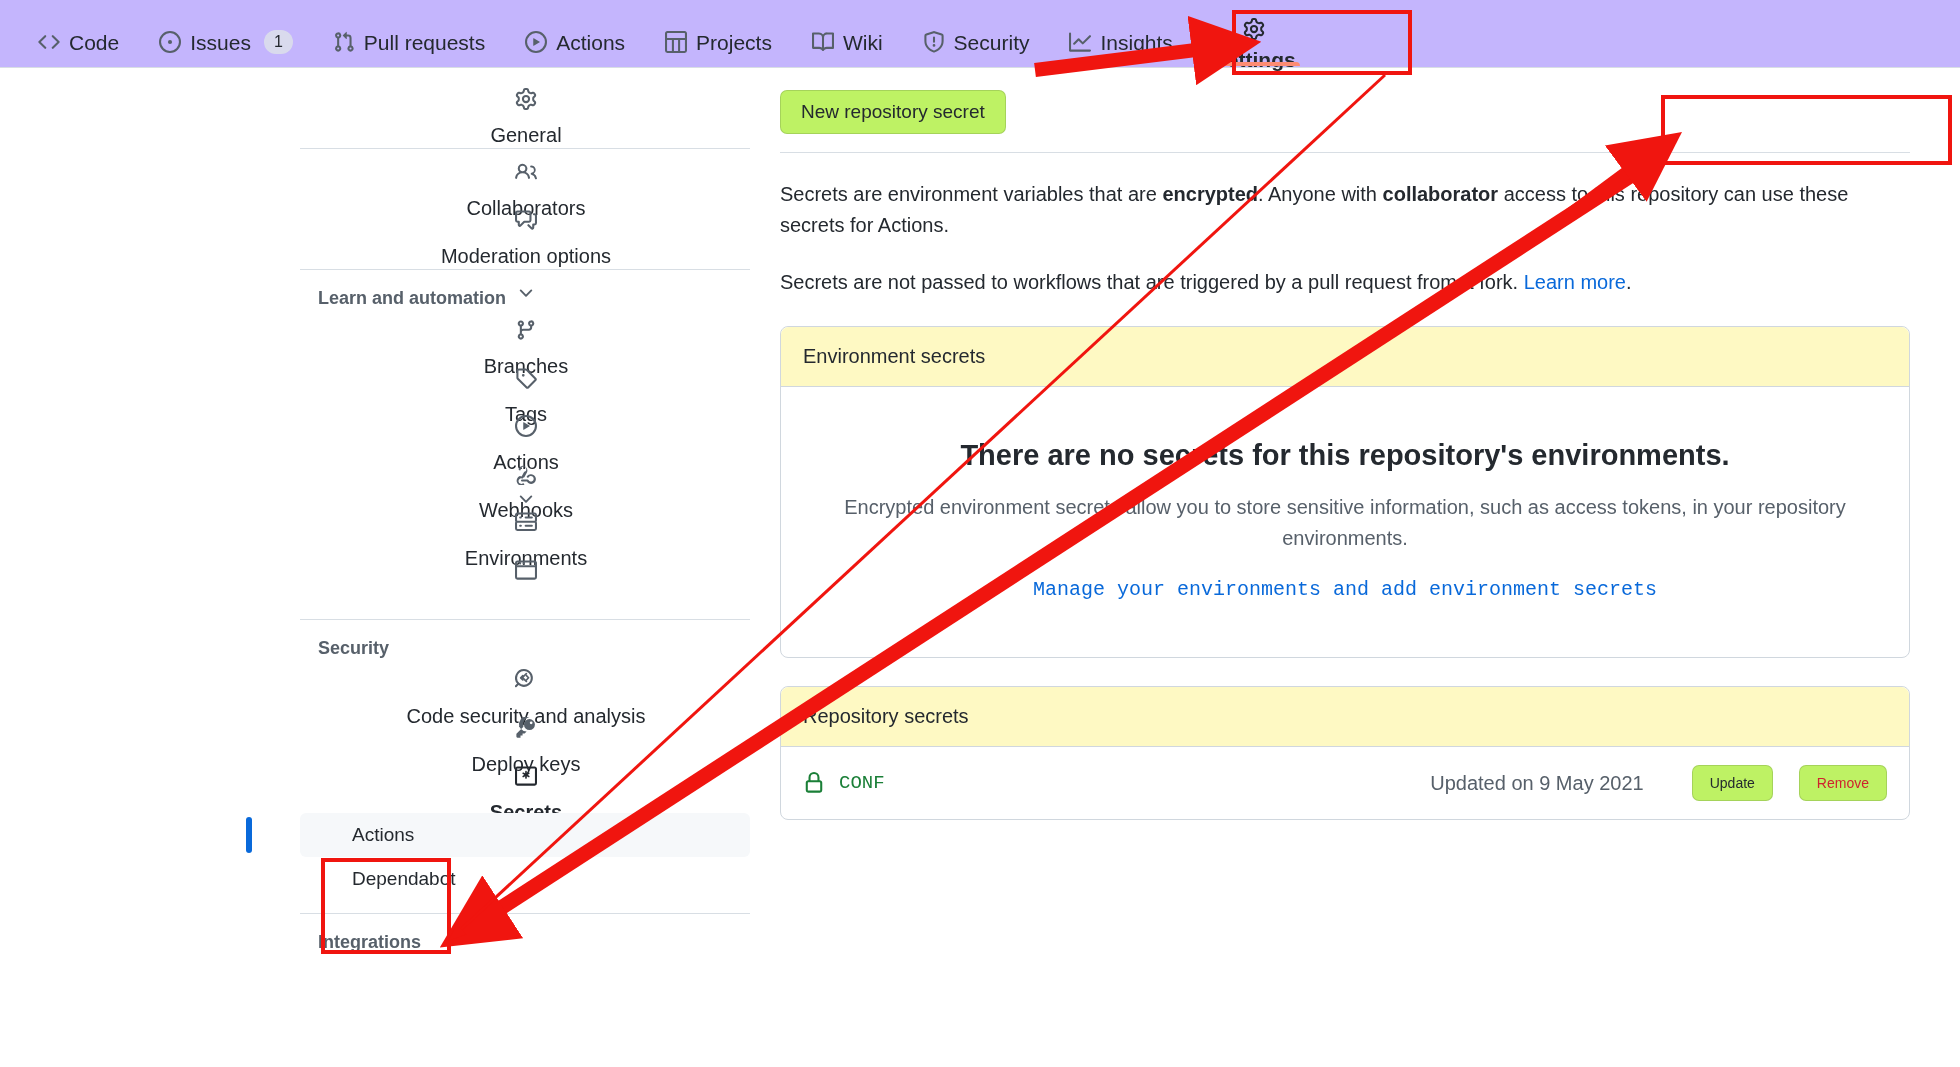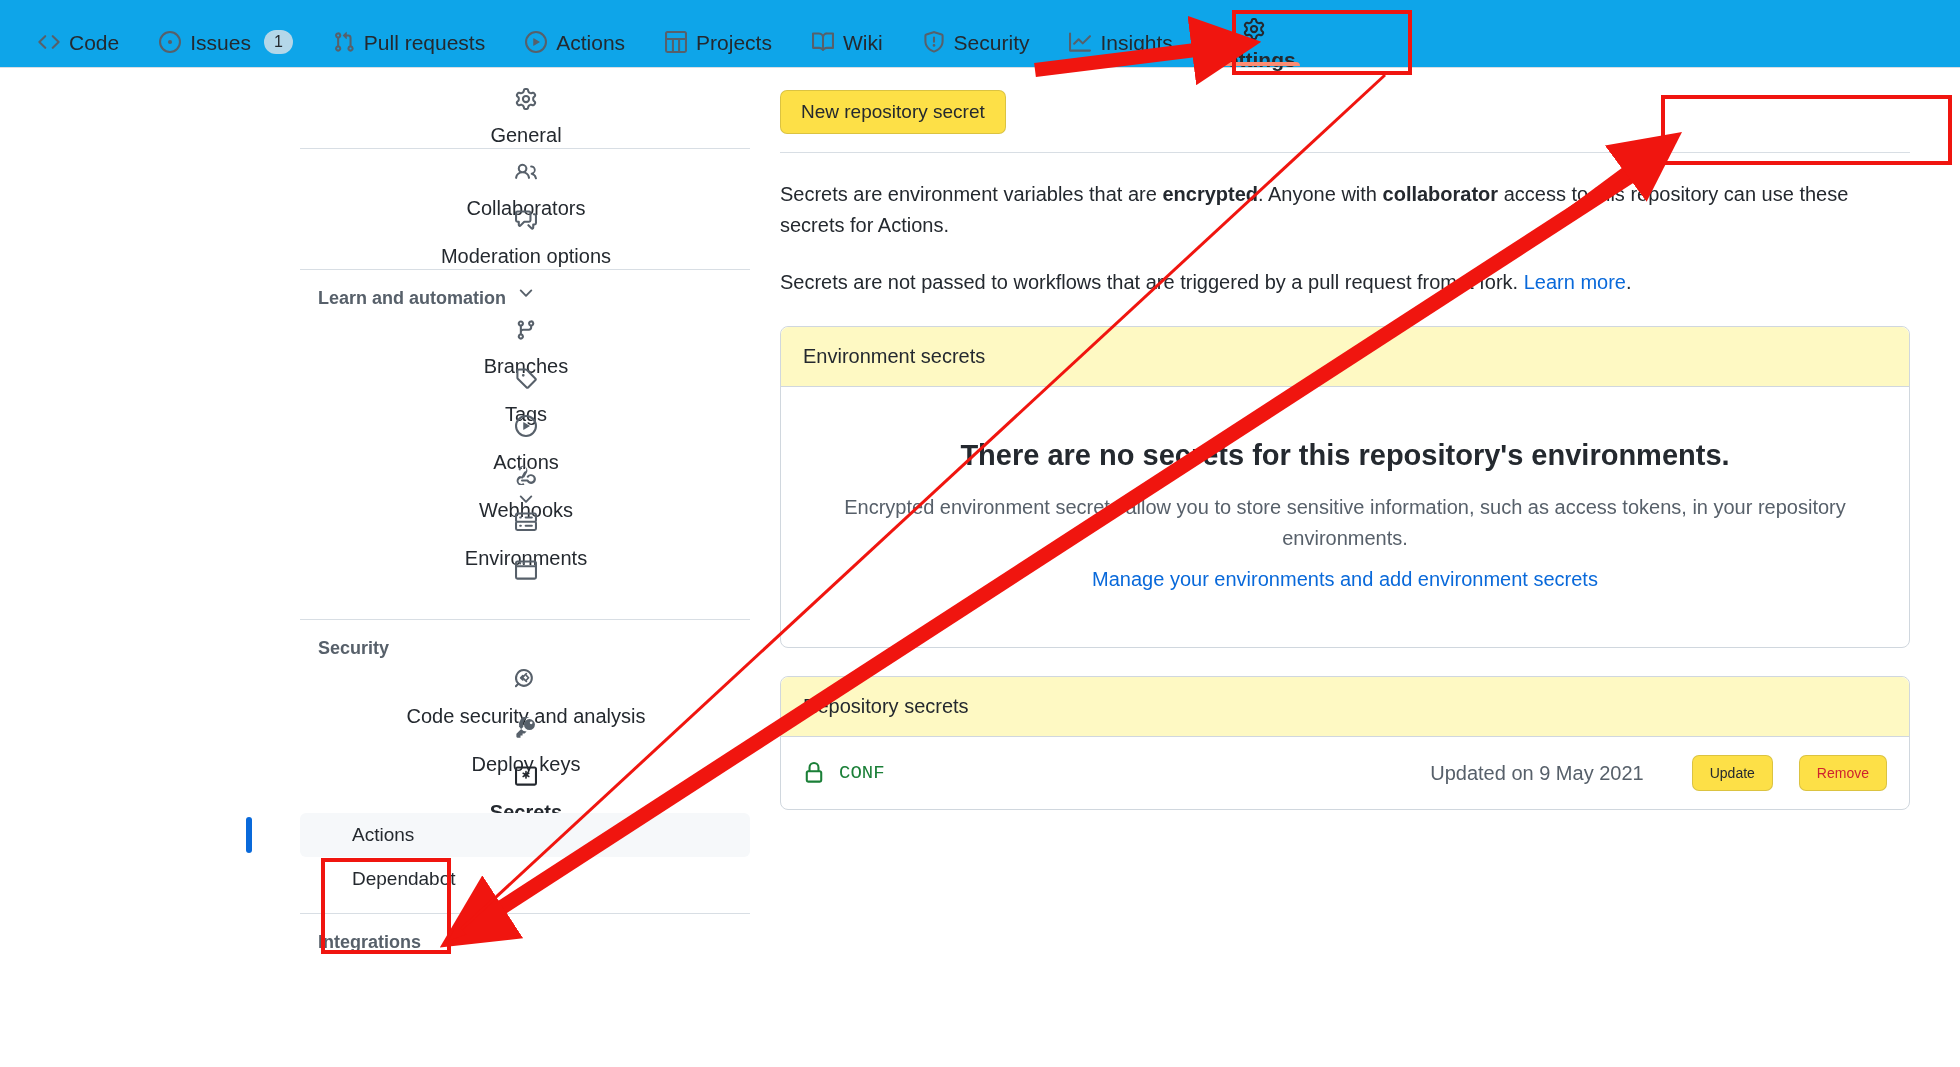--- a/index.html
+++ b/index.html
@@ -9,21 +9,21 @@
     background: #ffffff;
     font-family: "Liberation Sans", sans-serif;
     color: #24292f;
     overflow: hidden;
   }
   #root { position: relative; width: 1960px; height: 1067px; }
 
   
   .repo-nav {
     position: absolute; top: 0; left: 0; width: 1960px; height: 68px;
-    background: #0ea5e9;
+    background: #c4b5fd;
     border-bottom: 1px solid #d8dee4;
     display: flex; align-items: flex-start; padding-left: 18px;
   }
   .nav-item {
     display: flex; align-items: center; gap: 9px;
     height: 66px; padding: 0 20px;
     font-size: 21px; color: #24292f; cursor: pointer;
     position: relative; white-space: nowrap;
     padding-top: 18px;
   }
@@ -76,39 +76,39 @@
     width: 6px; height: 36px; background: #0969da; border-radius: 6px;
   }
 
   
   .main { position: absolute; left: 780px; top: 0; width: 1130px; }
   .main-head { display: flex; align-items: flex-start; justify-content: space-between; }
   .page-title { font-size: 32px; font-weight: 400; color: #24292f; margin: 22px 0 0 0; line-height: 1.3; }
   .btn {
     font-family: "Liberation Sans", sans-serif;
     font-size: 19px; color: #24292f;
-    background: #fde047; border: 1px solid rgba(27,31,36,0.15);
+    background: #bef264; border: 1px solid rgba(27,31,36,0.15);
     border-radius: 7px; padding: 10px 20px; cursor: pointer; white-space: nowrap;
   }
   .hr { height: 1px; background: #d8dee4; margin: 18px 0 0 0; }
 
   .para { font-size: 20px; line-height: 1.55; color: #24292f; margin-top: 26px; max-width: 1110px; }
   .para b { font-weight: 700; }
   .lnk { color: #0969da; text-decoration: none; cursor: pointer; }
 
   .box { border: 1px solid #d0d7de; border-radius: 8px; margin-top: 28px; background: #fff; }
   .box-head {
     background: #fef9c3; border-bottom: 1px solid #d0d7de;
     border-radius: 8px 8px 0 0; padding: 18px 22px;
     font-size: 20px; color: #24292f;
   }
   .blank { padding: 52px 30px 56px 30px; text-align: center; }
   .blank-title { font-size: 29px; font-weight: 700; color: #24292f; }
   .blank-desc { font-size: 20px; color: #57606a; margin-top: 20px; line-height: 1.55; }
-  .blank-link { font-size: 20px; margin-top: 14px; }
+  .blank-link { font-size: 20px; margin-top: 24px; font-family: Liberation Mono, monospace; }
 
   .secret-row {
     display: flex; align-items: center; padding: 18px 22px; gap: 14px;
   }
   .lock-ico { width: 22px; height: 26px; color: #1a7f37; flex: 0 0 auto; }
   .lock-ico svg { display:block; width:22px; height:26px; fill: currentColor; }
   .secret-name { font-family: "Liberation Mono", monospace; font-size: 19px; color: #1a7f37; flex: 1 1 auto; }
   .secret-updated { font-size: 20px; color: #57606a; margin-right: 22px; }
   .btn-sm { font-size: 14px; padding: 9px 17px; margin-left: 12px; }
   .btn-danger { color: #cf222e; }

